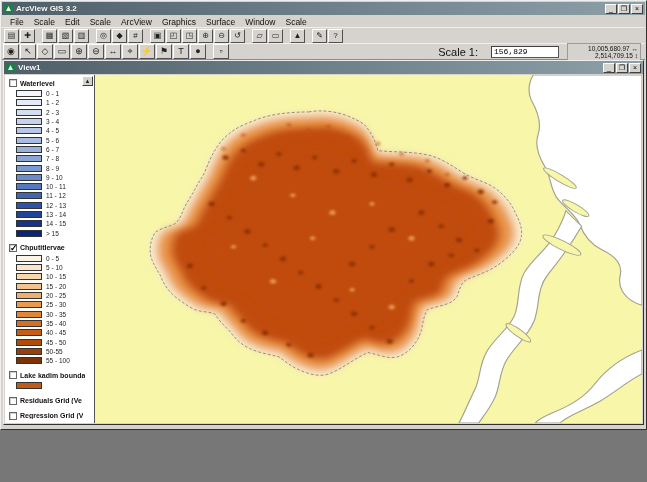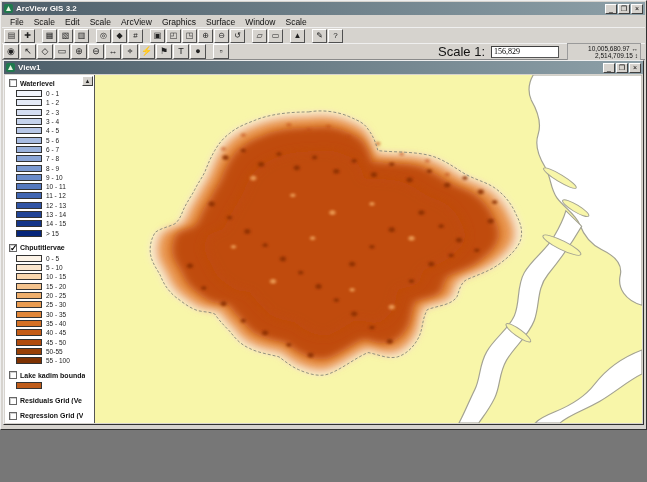--- a/index.html
+++ b/index.html
@@ -37,22 +37,22 @@
     background:#d6d3ce;border-top:1px solid #efefef;}
   .tbar1{top:26px;height:16px;padding-left:2px;}
   .tbar2{top:42px;height:17px;padding-left:1px;border-bottom:1px solid #8a8a8a;}
   .tgroup{display:flex;margin-right:6px;}
   .tbtn{width:15px;height:14px;margin-right:1px;background:#d6d3ce;
     border-top:1px solid #fff;border-left:1px solid #fff;
     border-right:1px solid #505050;border-bottom:1px solid #505050;
     font-size:8px;line-height:12px;text-align:center;color:#222;overflow:hidden;}
   .tbar2 .tbtn{width:16px;height:15px;font-size:9px;line-height:13px;}
   .tb-spacer{flex:1;}
-  .scale-label{font-size:13px;color:#111;margin-right:6px;white-space:nowrap;}
-  .scale-input{width:68px;height:12px;font-size:8px;font-family:Liberation Serif, serif;
+  .scale-label{font-size:11px;color:#111;margin-right:13px;white-space:nowrap;}
+  .scale-input{width:68px;height:12px;font-size:8px;font-family:Liberation Mono, monospace;
     border:1px solid #555;border-top-color:#404040;border-left-color:#404040;
     background:#fff;padding:0 2px;}
   .coords{margin-left:8px;margin-right:4px;width:74px;font-size:6.5px;line-height:7px;
     text-align:right;color:#111;border:1px solid #9a9a9a;background:#d6d3ce;padding:1px 2px;}
   .coords .c-row{white-space:nowrap;}
   
   .view{position:absolute;left:2px;right:2px;top:59px;bottom:4px;
     background:#d6d3ce;
     border-top:1px solid #efefef;border-left:1px solid #efefef;
     border-right:1px solid #303030;border-bottom:1px solid #303030;}

